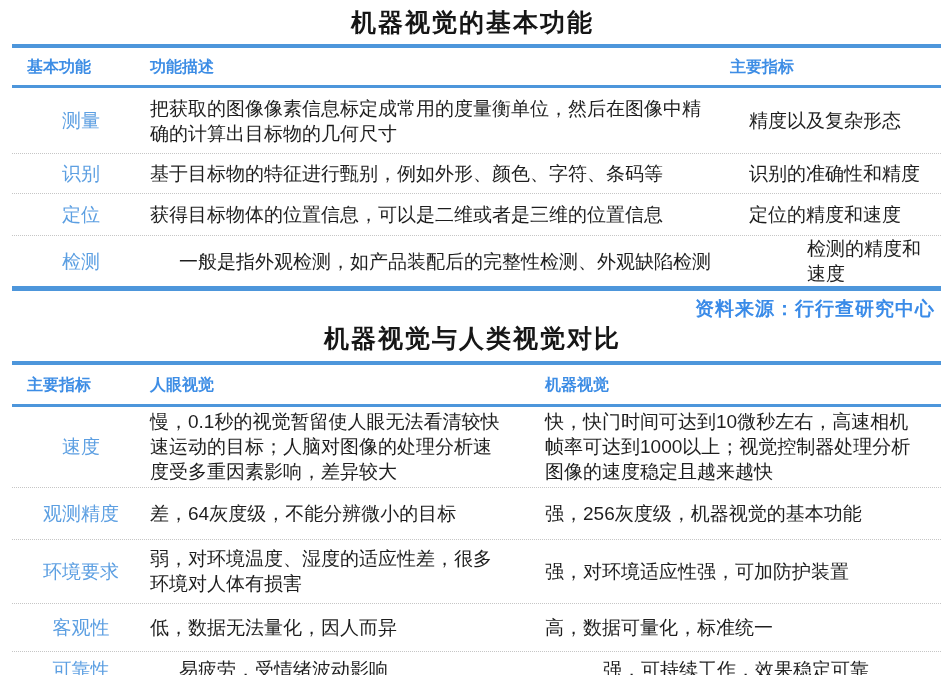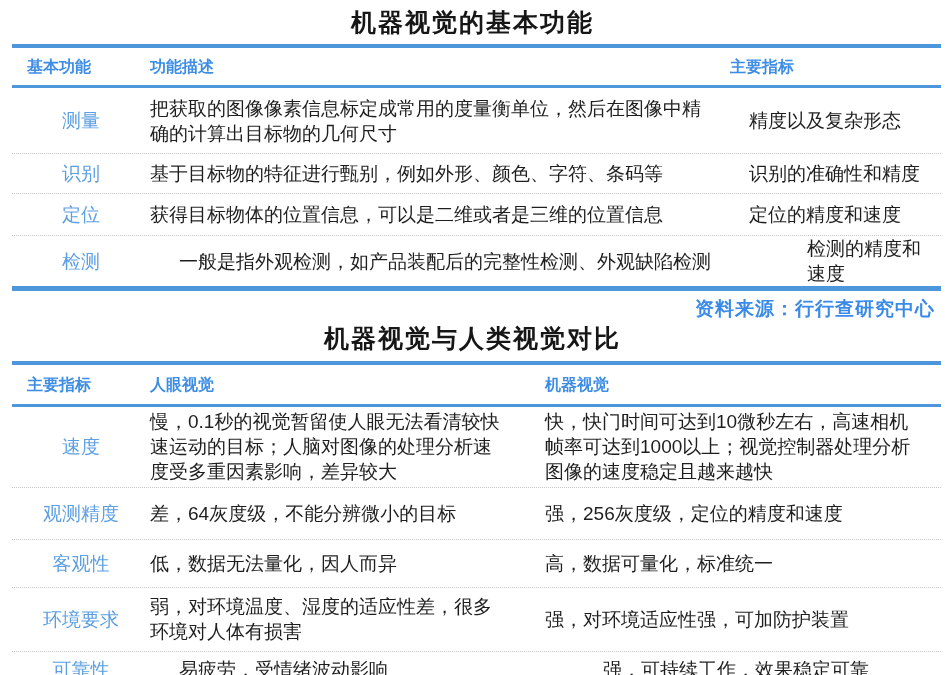--- a/index.html
+++ b/index.html
@@ -93,31 +93,31 @@
   </div>
 
   <div class="t-row t2-cols r-h80">
     <div class="cell-label">速度</div>
     <div class="cell-desc">慢，0.1秒的视觉暂留使人眼无法看清较快速运动的目标；人脑对图像的处理分析速度受多重因素影响，差异较大</div>
     <div class="cell-metric">快，快门时间可达到10微秒左右，高速相机帧率可达到1000以上；视觉控制器处理分析图像的速度稳定且越来越快</div>
   </div>
   <div class="t-row t2-cols r-h51">
     <div class="cell-label">观测精度</div>
     <div class="cell-desc">差，64灰度级，不能分辨微小的目标</div>
-    <div class="cell-metric">强，256灰度级，定位的精度和速度</div>
+    <div class="cell-metric">强，256灰度级，机器视觉的基本功能</div>
+  </div>
+  <div class="t-row t2-cols r-h63">
+    <div class="cell-label">环境要求</div>
+    <div class="cell-desc">弱，对环境温度、湿度的适应性差，很多环境对人体有损害</div>
+    <div class="cell-metric">强，对环境适应性强，可加防护装置</div>
   </div>
   <div class="t-row t2-cols r-h47">
     <div class="cell-label">客观性</div>
     <div class="cell-desc">低，数据无法量化，因人而异</div>
     <div class="cell-metric">高，数据可量化，标准统一</div>
-  </div>
-  <div class="t-row t2-cols r-h63">
-    <div class="cell-label">环境要求</div>
-    <div class="cell-desc">弱，对环境温度、湿度的适应性差，很多环境对人体有损害</div>
-    <div class="cell-metric">强，对环境适应性强，可加防护装置</div>
   </div>
   <div class="t-row t2-cols r-h36 last">
     <div class="cell-label">可靠性</div>
     <div class="cell-desc">易疲劳，受情绪波动影响</div>
     <div class="cell-metric">强，可持续工作，效果稳定可靠</div>
   </div>
   <div class="tbl-bottom partial"></div>
 </div>
 
 </body></html>

